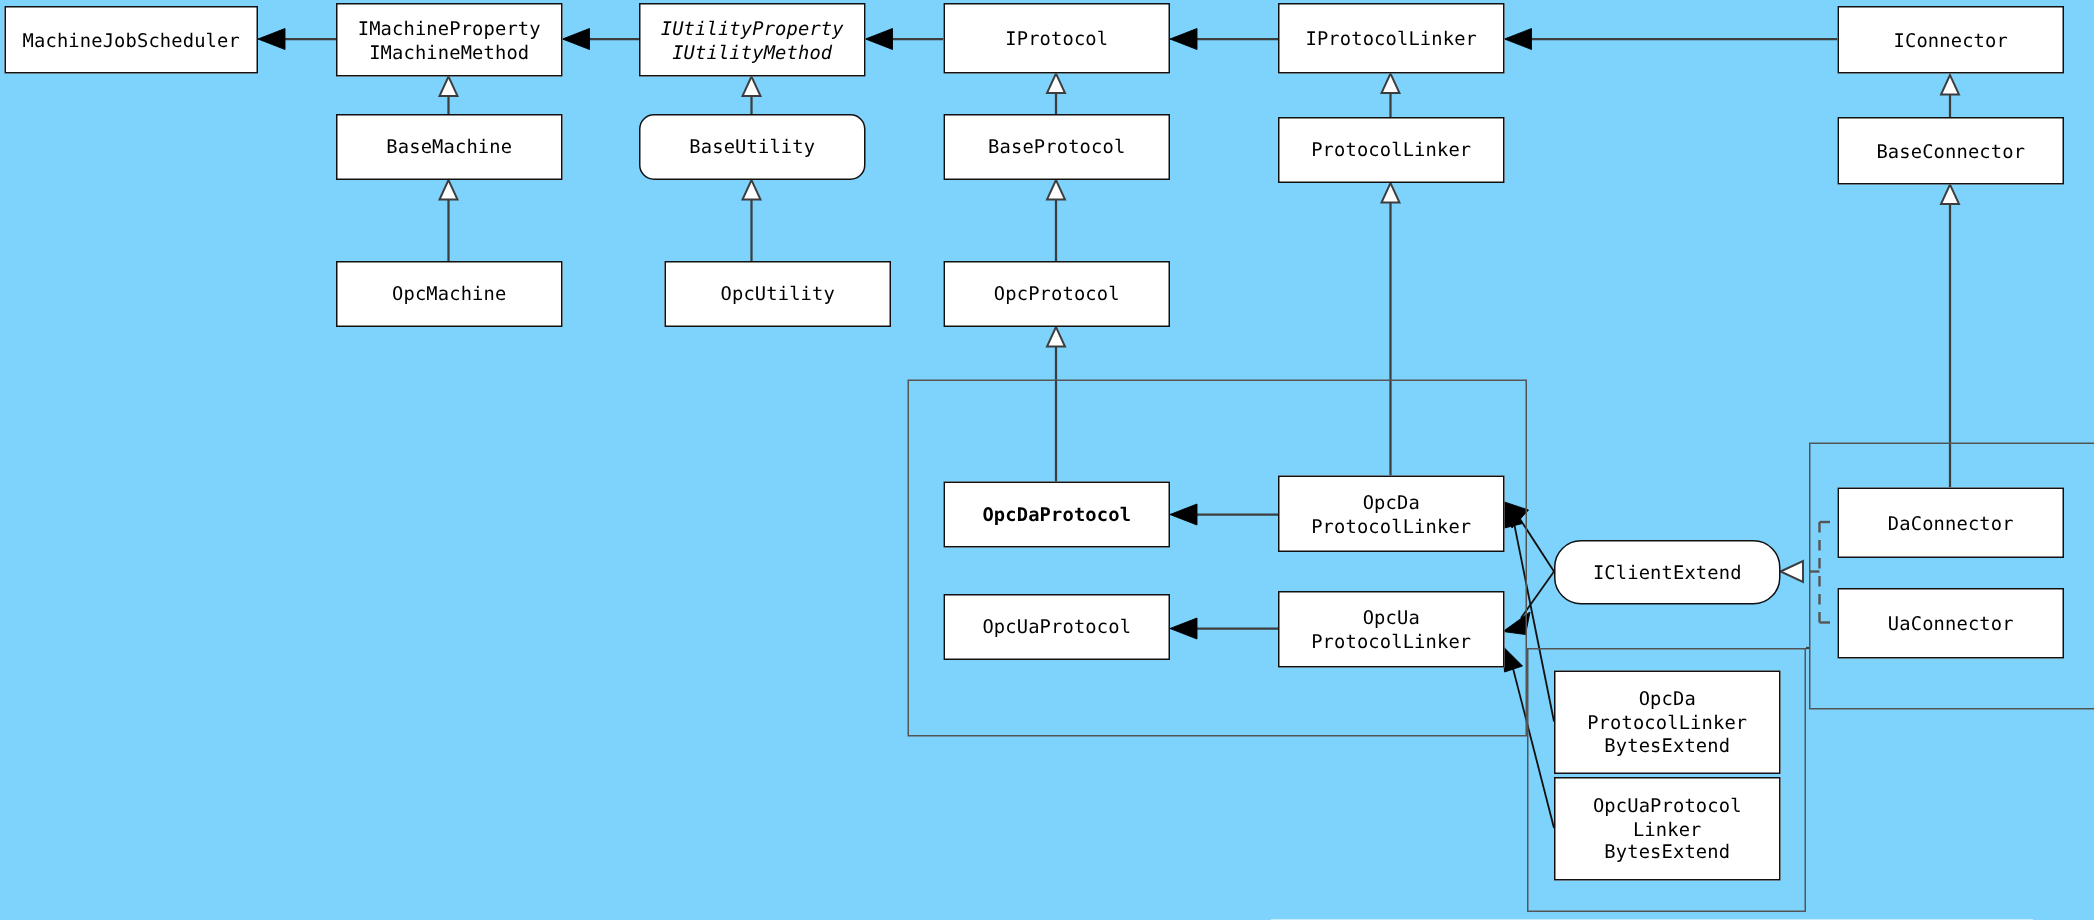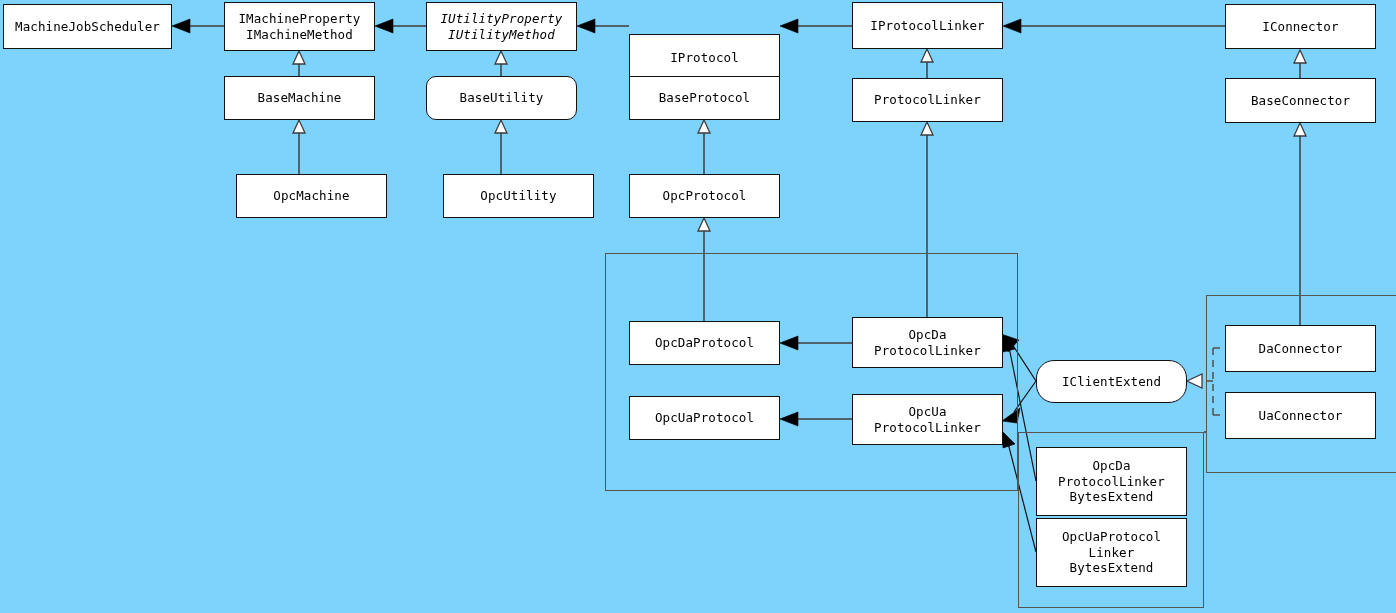--- a/index.html
+++ b/index.html
@@ -202,44 +202,44 @@
   <div class="group-box" style="left:1018px; top:432px; width:186px; height:176px;"></div>
   <div class="group-box" style="left:1206px; top:295px; width:192px; height:178px;"></div>
 
   <div class="uml-box" style="left:3px; top:4px; width:169px; height:45px;">MachineJobScheduler</div>
 
   <div class="uml-box" style="left:224px; top:2px; width:151px; height:49px;">IMachineProperty
 IMachineMethod</div>
 
   <div class="uml-box" style="left:224px; top:76px; width:151px; height:44px;">BaseMachine</div>
 
-  <div class="uml-box" style="left:236px; top:174px; width:151px; height:44px;">OpcMachine</div>
+  <div class="uml-box" style="left:224px; top:174px; width:151px; height:44px;">OpcMachine</div>
 
   <div class="uml-box" style="left:426px; top:2px; width:151px; height:49px;font-style:italic;">IUtilityProperty
 IUtilityMethod</div>
 
   <div class="uml-box" style="left:426px; top:76px; width:151px; height:44px;border-radius:10px;">BaseUtility</div>
 
   <div class="uml-box" style="left:426px; top:174px; width:151px; height:44px;margin-left:17px;">OpcUtility</div>
 
-  <div class="uml-box" style="left:629px; top:2px; width:151px; height:47px;margin-top:32px;">IProtocol</div>
+  <div class="uml-box" style="left:629px; top:2px; width:151px; height:47px;">IProtocol</div>
 
   <div class="uml-box" style="left:629px; top:76px; width:151px; height:44px;">BaseProtocol</div>
 
   <div class="uml-box" style="left:629px; top:174px; width:151px; height:44px;">OpcProtocol</div>
 
   <div class="uml-box" style="left:852px; top:2px; width:151px; height:47px;">IProtocolLinker</div>
 
   <div class="uml-box" style="left:852px; top:78px; width:151px; height:44px;">ProtocolLinker</div>
 
   <div class="uml-box" style="left:1225px; top:4px; width:151px; height:45px;">IConnector</div>
 
   <div class="uml-box" style="left:1225px; top:78px; width:151px; height:45px;">BaseConnector</div>
 
-  <div class="uml-box" style="left:629px; top:321px; width:151px; height:44px;">OpcDaProtocol</div>
+  <div class="uml-box" style="left:629px; top:321px; width:151px; height:44px;font-weight:bold;">OpcDaProtocol</div>
 
   <div class="uml-box" style="left:629px; top:396px; width:151px; height:44px;">OpcUaProtocol</div>
 
   <div class="uml-box" style="left:852px; top:317px; width:151px; height:51px;">OpcDa
 ProtocolLinker</div>
 
   <div class="uml-box" style="left:852px; top:394px; width:151px; height:51px;">OpcUa
 ProtocolLinker</div>
 
   <div class="uml-box" style="left:1036px; top:360px; width:151px; height:43px;border-radius:18px;">IClientExtend</div>

